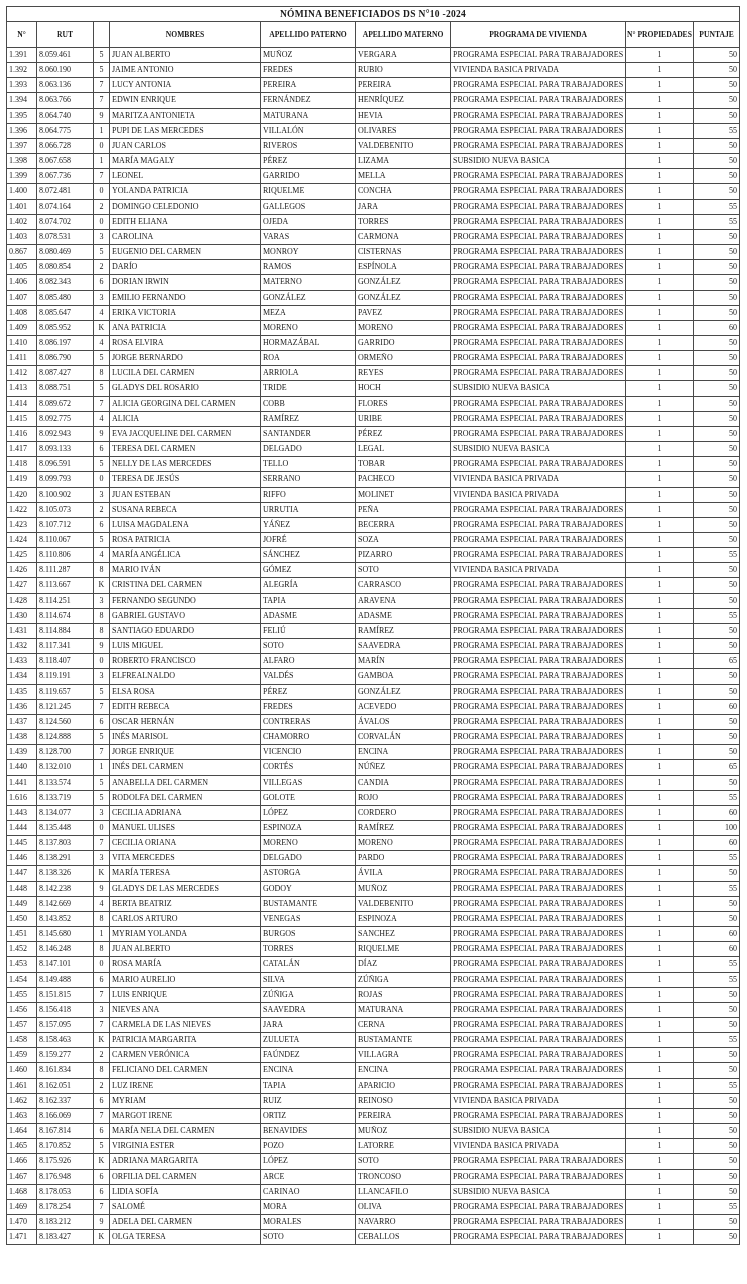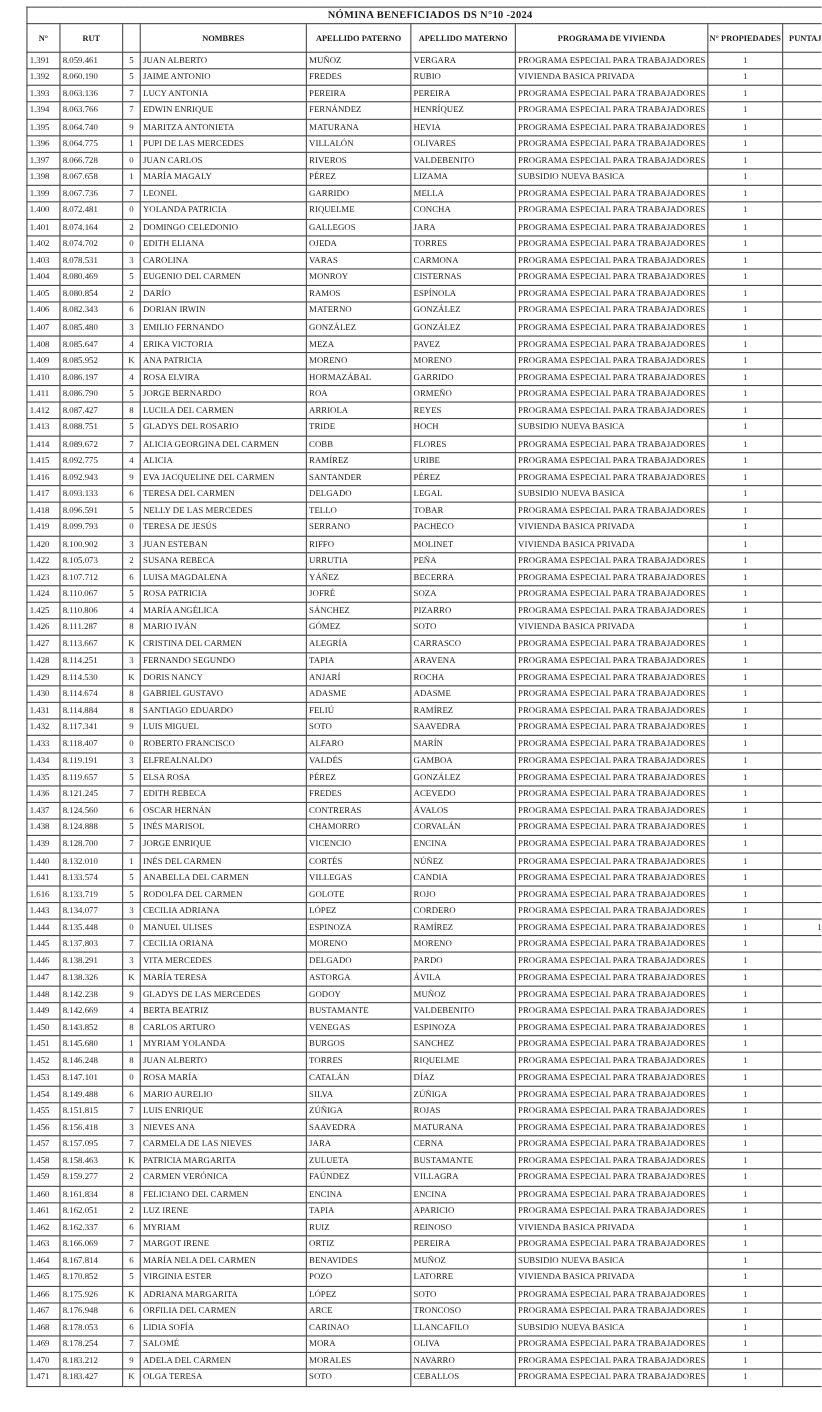--- a/index.html
+++ b/index.html
@@ -1,20 +1,20 @@
 <!DOCTYPE html>
 <html><head>
 <meta charset="utf-8">
 <style>
   * { box-sizing: border-box; }
   html, body { margin: 0; padding: 0; background: #ffffff; }
   body { font-family: "Liberation Serif", serif; color: #1a1a1a; }
   .page {
     width: 747px; height: 1284px;
-    padding: 6px 24px;
+    padding: 6px 6px;
     background: #ffffff;
     overflow: hidden;
   }
   table.nomina {
     width: 733px;
     border-collapse: collapse;
     table-layout: fixed;
     border: 1px solid #222;
   }
   .nomina th, .nomina td {
@@ -230,21 +230,21 @@
           <td class="col-rut">8.078.531</td>
           <td class="col-dv">3</td>
           <td class="col-nombres">CAROLINA</td>
           <td class="col-paterno">VARAS</td>
           <td class="col-materno">CARMONA</td>
           <td class="col-programa">PROGRAMA ESPECIAL PARA TRABAJADORES</td>
           <td class="col-prop">1</td>
           <td class="col-puntaje">50</td>
         </tr>
         <tr>
-          <td class="col-n">1.404</td>
+          <td class="col-n">0.867</td>
           <td class="col-rut">8.080.469</td>
           <td class="col-dv">5</td>
           <td class="col-nombres">EUGENIO DEL CARMEN</td>
           <td class="col-paterno">MONROY</td>
           <td class="col-materno">CISTERNAS</td>
           <td class="col-programa">PROGRAMA ESPECIAL PARA TRABAJADORES</td>
           <td class="col-prop">1</td>
           <td class="col-puntaje">50</td>
         </tr>
         <tr>
@@ -494,31 +494,20 @@
           <td class="col-rut">8.114.251</td>
           <td class="col-dv">3</td>
           <td class="col-nombres">FERNANDO SEGUNDO</td>
           <td class="col-paterno">TAPIA</td>
           <td class="col-materno">ARAVENA</td>
           <td class="col-programa">PROGRAMA ESPECIAL PARA TRABAJADORES</td>
           <td class="col-prop">1</td>
           <td class="col-puntaje">50</td>
         </tr>
         <tr>
-          <td class="col-n">1.429</td>
-          <td class="col-rut">8.114.530</td>
-          <td class="col-dv">K</td>
-          <td class="col-nombres">DORIS NANCY</td>
-          <td class="col-paterno">ANJARÍ</td>
-          <td class="col-materno">ROCHA</td>
-          <td class="col-programa">PROGRAMA ESPECIAL PARA TRABAJADORES</td>
-          <td class="col-prop">1</td>
-          <td class="col-puntaje">50</td>
-        </tr>
-        <tr>
           <td class="col-n">1.430</td>
           <td class="col-rut">8.114.674</td>
           <td class="col-dv">8</td>
           <td class="col-nombres">GABRIEL GUSTAVO</td>
           <td class="col-paterno">ADASME</td>
           <td class="col-materno">ADASME</td>
           <td class="col-programa">PROGRAMA ESPECIAL PARA TRABAJADORES</td>
           <td class="col-prop">1</td>
           <td class="col-puntaje">55</td>
         </tr>

